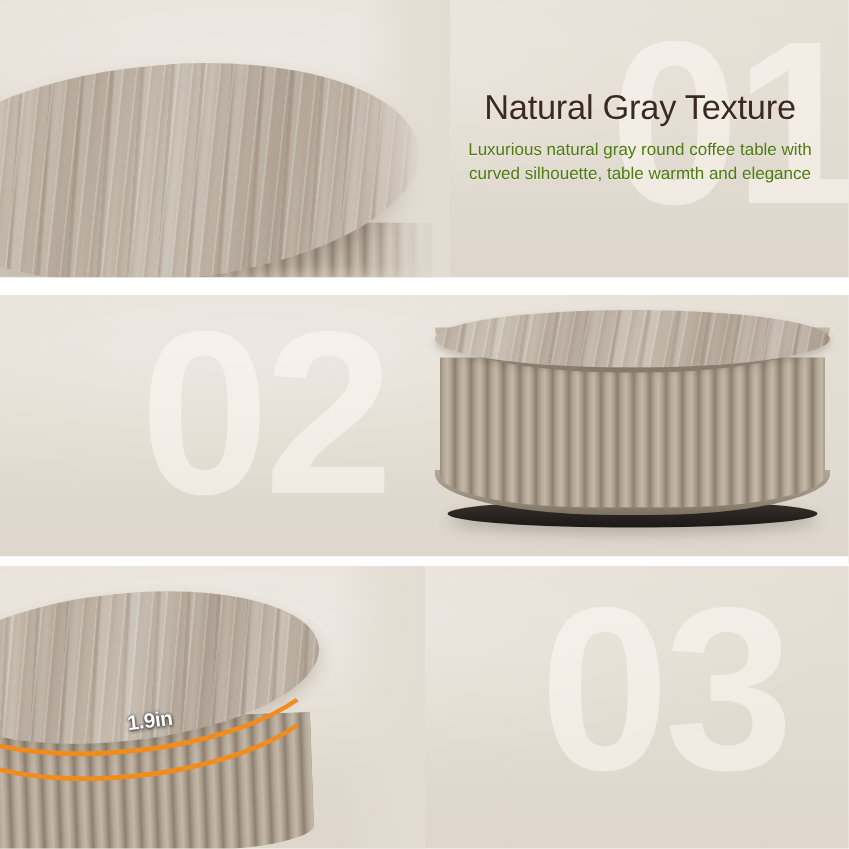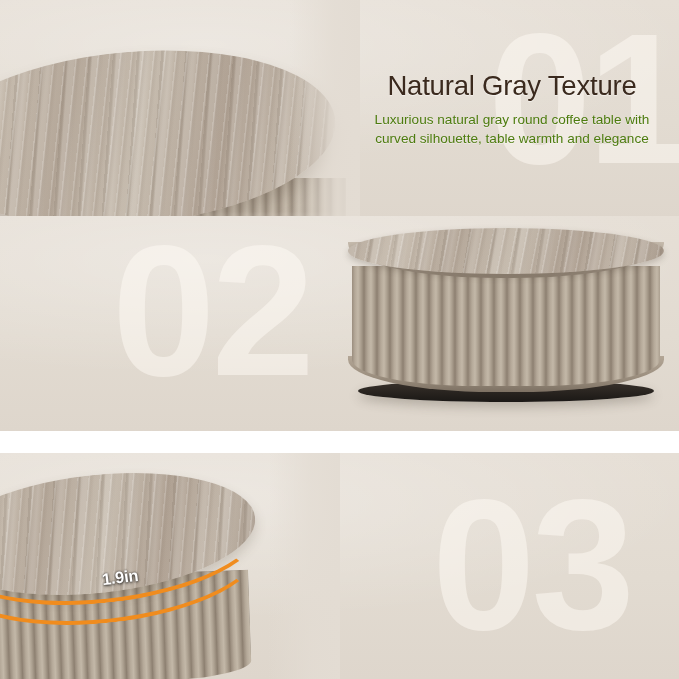--- a/index.html
+++ b/index.html
@@ -24,21 +24,21 @@
 
   
   .panel {
     position: absolute;
     left: 0;
     width: 679px;
     overflow: hidden;
     background: #e3dcd3;
   }
   #panel-1 { top: 0px;   height: 222px; }
-  #panel-2 { top: 216px; height: 215px; }
+  #panel-2 { top: 236px; height: 215px; }
   #panel-3 { top: 453px; height: 226px; }
 
   .divider {
     position: absolute;
     left: 0;
     width: 679px;
     height: 8px;
     background: #ffffff;
   }
   #divider-1 { top: 222px; }
@@ -61,21 +61,21 @@
     font-weight: 700;
     font-size: 186px;
     line-height: 1;
     letter-spacing: -4px;
     color: rgba(255, 252, 246, 0.50);
     user-select: none;
     pointer-events: none;
   }
   #watermark-1 { top: 6px;  left: 488px; }
   #watermark-2 { top: 2px;  left: 112px; }
-  #watermark-3 { top: 19px;  left: 432px; }
+  #watermark-3 { top: 6px;  left: 432px; }
 
   
   .text-block { position: absolute; }
   #text-1 { top: 72px;  left: 352px; width: 320px; text-align: center; }
 
   .feature-title {
     margin: 0 0 9px 0;
     font-family: "Liberation Sans", sans-serif;
     font-weight: 400;
     color: #3b2a1e;

